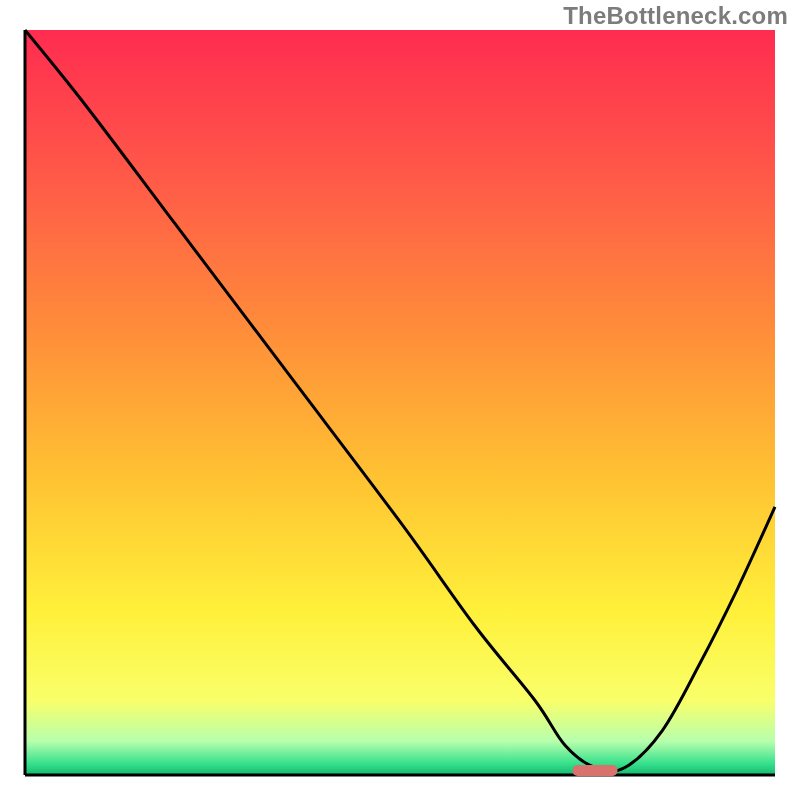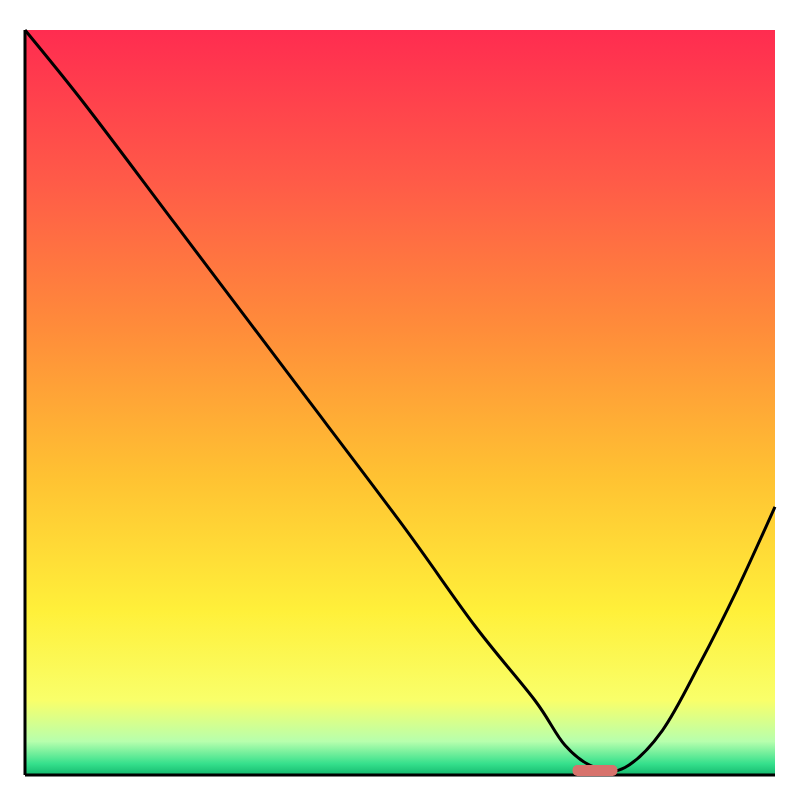--- a/index.html
+++ b/index.html
@@ -25,20 +25,21 @@
     letter-spacing: 0.2px;
   }
   svg {
     display: block;
   }
 </style>
 </head>
 <body>
 
 <div class="frame">
+  <div class="watermark">TheBottleneck.com</div>
 
   <svg id="chart-svg" width="800" height="800" viewBox="0 0 800 800">
     <defs>
       <linearGradient id="bg-grad" x1="0" y1="0" x2="0" y2="1">
           <stop offset="0.00%" stop-color="#ff2c50"></stop>
           <stop offset="20.00%" stop-color="#ff5a48"></stop>
           <stop offset="40.00%" stop-color="#ff8c3a"></stop>
           <stop offset="60.00%" stop-color="#ffc232"></stop>
           <stop offset="78.00%" stop-color="#fff03a"></stop>
           <stop offset="90.00%" stop-color="#f9ff6a"></stop>

